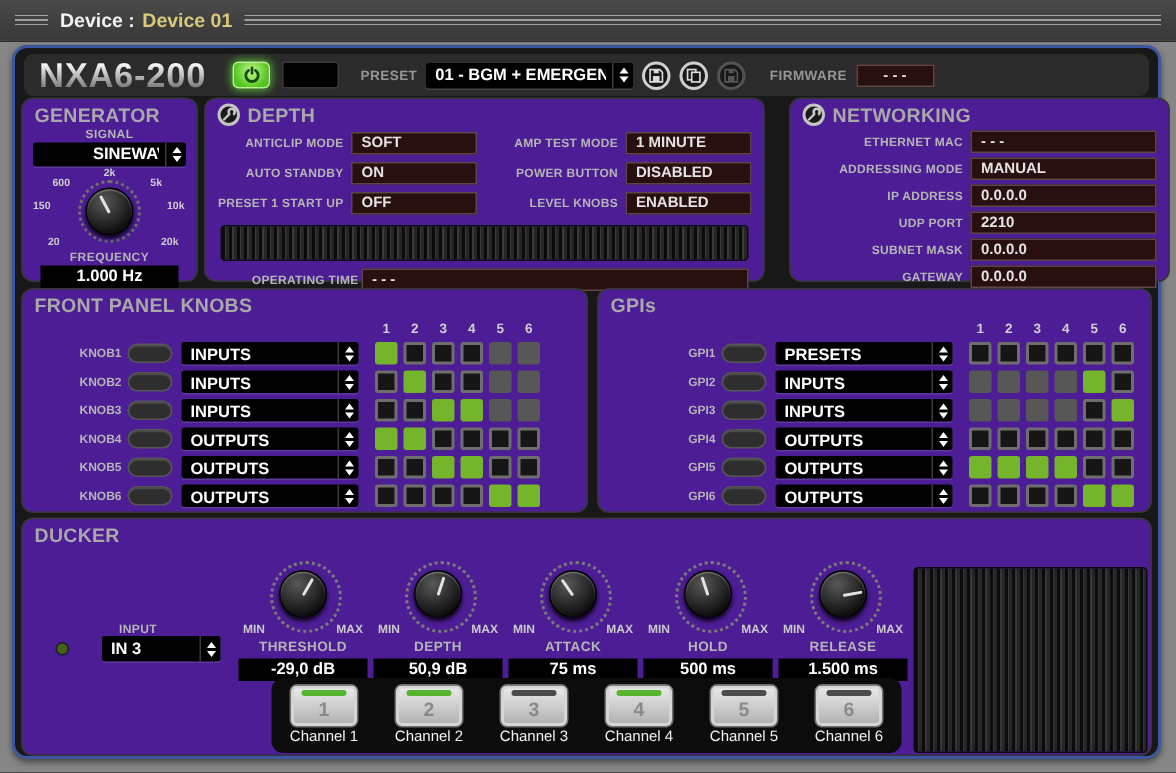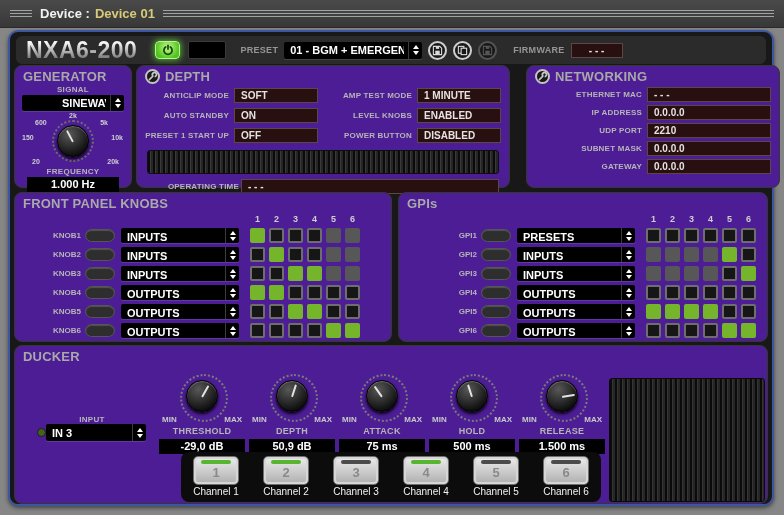--- a/index.html
+++ b/index.html
@@ -161,21 +161,21 @@
   .cells { display:flex; gap:4px; margin-left:7px; }
   .cell { width:15px; height:15px; border-radius:2px; cursor:pointer; }
   .cell.off { border:2px solid #6e6e6e; background:#161616; }
   .cell.on  { background:#74b52c; }
   .cell.dis { background:#575757; }
   .col-num { width:15px; text-align:center; font-size:9px; font-weight:bold; color:#cfcfcf; }
 
   
   .ducker-body { position:relative; height:137px; }
   .input-group { position:absolute; left:22px; top:50px; width:110px; }
-  .input-row { display:flex; align-items:center; gap:0; }
+  .input-row { display:flex; align-items:center; gap:22px; }
   .led { width:9px; height:9px; border-radius:50%; background:#44611f; border:1px solid #1c1c1c; flex:none; }
   .input-dd { width:100px; }
   .knob-groups { position:absolute; left:142px; top:8px; display:flex; }
   .knob-group { width:90px; display:flex; flex-direction:column; align-items:center; }
   .dknob-wrap { position:relative; width:46px; height:46px; }
   .dknob-wrap::before {
     content:""; position:absolute; left:1px; top:1px; width:44px; height:44px;
     border-radius:50%; border:2px dotted #7a7a7a;
   }
   .dknob { left:7px; top:7px; }
@@ -318,26 +318,26 @@
           <span class="field-label">PRESET 1 START UP</span>
           <span class="lcd field-box">OFF</span>
         </div>
       </div>
       <div class="cfg-col">
         <div class="field-row">
           <span class="field-label">AMP TEST MODE</span>
           <span class="lcd field-box">1 MINUTE</span>
         </div>
         <div class="field-row">
+          <span class="field-label">POWER BUTTON</span>
+          <span class="lcd field-box">DISABLED</span>
+        </div>
+        <div class="field-row">
           <span class="field-label">LEVEL KNOBS</span>
           <span class="lcd field-box">ENABLED</span>
-        </div>
-        <div class="field-row">
-          <span class="field-label">POWER BUTTON</span>
-          <span class="lcd field-box">DISABLED</span>
         </div>
       </div>
     </div>
     <div class="grille"></div>
     <div class="op-row">
       <span class="field-label">OPERATING TIME</span>
       <span class="lcd op-box">- - -</span>
     </div>
   </div>
 
@@ -348,20 +348,24 @@
           <path d="M3 11 L7.5 6.5" stroke="#c8c8c8" stroke-width="2" stroke-linecap="round"></path>
           <circle cx="9.5" cy="4.5" r="2.6" fill="none" stroke="#c8c8c8" stroke-width="2.2" stroke-dasharray="12.5 4" transform="rotate(140 9.5 4.5)"></circle>
         </svg>
       </span>
       <span class="sec-title">NETWORKING</span>
     </div>
     <div class="net-fields">
       <div class="field-row">
         <span class="field-label">ETHERNET MAC</span>
         <span class="lcd net-box">- - -</span>
+      </div>
+      <div class="field-row">
+        <span class="field-label">ADDRESSING MODE</span>
+        <span class="lcd net-box">MANUAL</span>
       </div>
       <div class="field-row">
         <span class="field-label">IP ADDRESS</span>
         <span class="lcd net-box">0.0.0.0</span>
       </div>
       <div class="field-row">
         <span class="field-label">UDP PORT</span>
         <span class="lcd net-box">2210</span>
       </div>
       <div class="field-row">

